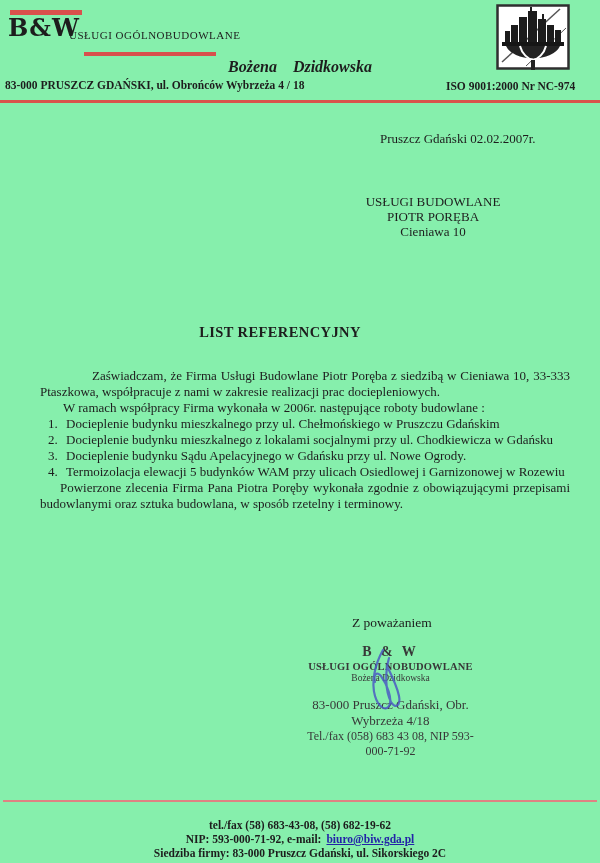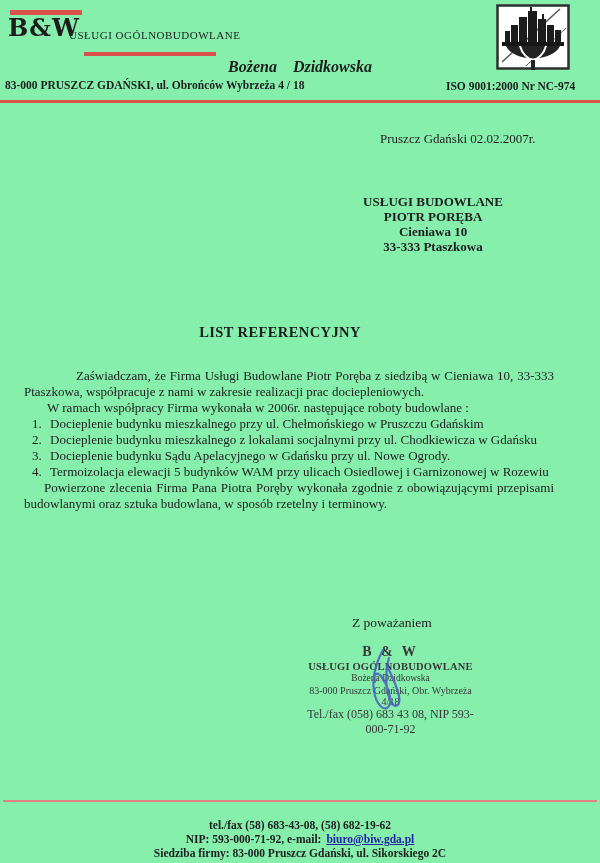--- a/index.html
+++ b/index.html
@@ -12,39 +12,39 @@
            font-family:"DejaVu Serif", serif;}
   .company-type{left:69px;top:29px;font-size:11px;letter-spacing:.5px;}
   .bar-under{left:84px;top:52px;width:132px;height:4px;background:#d9504c;}
   .owner{left:150px;top:58px;width:300px;text-align:center;font-size:16px;
          font-weight:bold;font-style:italic;word-spacing:12px;}
   .hq-address{left:5px;top:79px;font-size:11.5px;font-weight:bold;}
   .emblem{left:496px;top:4px;width:74px;height:70px;}
   .iso{left:446px;top:80px;font-size:11.5px;font-weight:bold;}
   .rule-header{left:0;top:100px;width:600px;height:3px;background:#d9544c;}
   .date{left:380px;top:131px;font-size:13px;}
-  .recipient{left:355px;top:194px;width:156px;text-align:center;font-weight:bold;
+  .recipient{left:355px;top:194px;width:156px;text-align:center;font-weight:normal;
              font-size:13px;line-height:15px;}
   .title{left:0;top:324px;width:560px;text-align:center;font-weight:bold;
          font-size:14.5px;letter-spacing:.4px;}
-  .body{left:24px;top:368px;width:530px;font-size:13px;line-height:16px;}
+  .body{left:40px;top:368px;width:530px;font-size:13px;line-height:16px;}
   .body p{margin:0;}
   .p1{text-indent:52px;text-align:justify;}
   .p2{padding-left:23px;}
   .li{display:flex;margin-left:8px;}
   .num{width:18px;flex:none;}
   .litext{flex:1;text-align:justify;}
   .sum{padding-left:26px;}
   .closing{margin-left:18px;text-indent:20px;text-align:justify;}
   .salutation{left:352px;top:615px;font-size:13.5px;}
   .stamp{left:303px;top:644px;width:175px;text-align:center;color:#383838;}
   .s0{font-weight:bold;font-size:14px;letter-spacing:3px;}
   .s1{font-weight:bold;font-size:10.5px;margin-top:1px;letter-spacing:.2px;}
   .s2{font-size:9.5px;margin-top:1px;}
-  .s3{font-size:10px;margin-top:2px;}
+  .s3{font-size:13px;margin-top:14px;}
   .s4{font-size:12px;}
   .signature-ink{left:345px;top:646px;width:80px;height:72px;}
   .rule-footer{left:3px;top:800px;width:594px;height:2px;background:#de8282;}
   .footer{left:0;top:805px;width:600px;text-align:center;font-weight:bold;
           font-size:11.5px;line-height:14px;margin-top:13px;}
   .email{color:#2323a8;text-decoration:underline;margin-left:5px;cursor:pointer;}
 </style>
 </head>
 <body>
 
@@ -82,21 +82,20 @@
 
   <div class="abs iso">ISO 9001:2000 Nr NC-974</div>
   <div class="abs rule-header"></div>
 
   <div class="abs date">Pruszcz Gdański 02.02.2007r.</div>
 
   <div class="abs recipient">
     <div>USŁUGI BUDOWLANE</div>
     <div>PIOTR PORĘBA</div>
     <div>Cieniawa 10</div>
-    <div>33-333 Ptaszkowa</div>
   </div>
 
   <div class="abs title">LIST REFERENCYJNY</div>
 
   <div class="abs body">
     <p class="p1">Zaświadczam, że Firma Usługi Budowlane Piotr Poręba z siedzibą w Cieniawa 10, 33-333 Ptaszkowa, współpracuje z nami w zakresie realizacji prac dociepleniowych.</p>
     <p class="p2">W ramach współpracy Firma wykonała w 2006r. następujące roboty budowlane :</p>
     <div class="li">
       <span class="num">1.</span>
       <span class="litext">Docieplenie budynku mieszkalnego przy ul. Chełmońskiego w Pruszczu Gdańskim</span>

